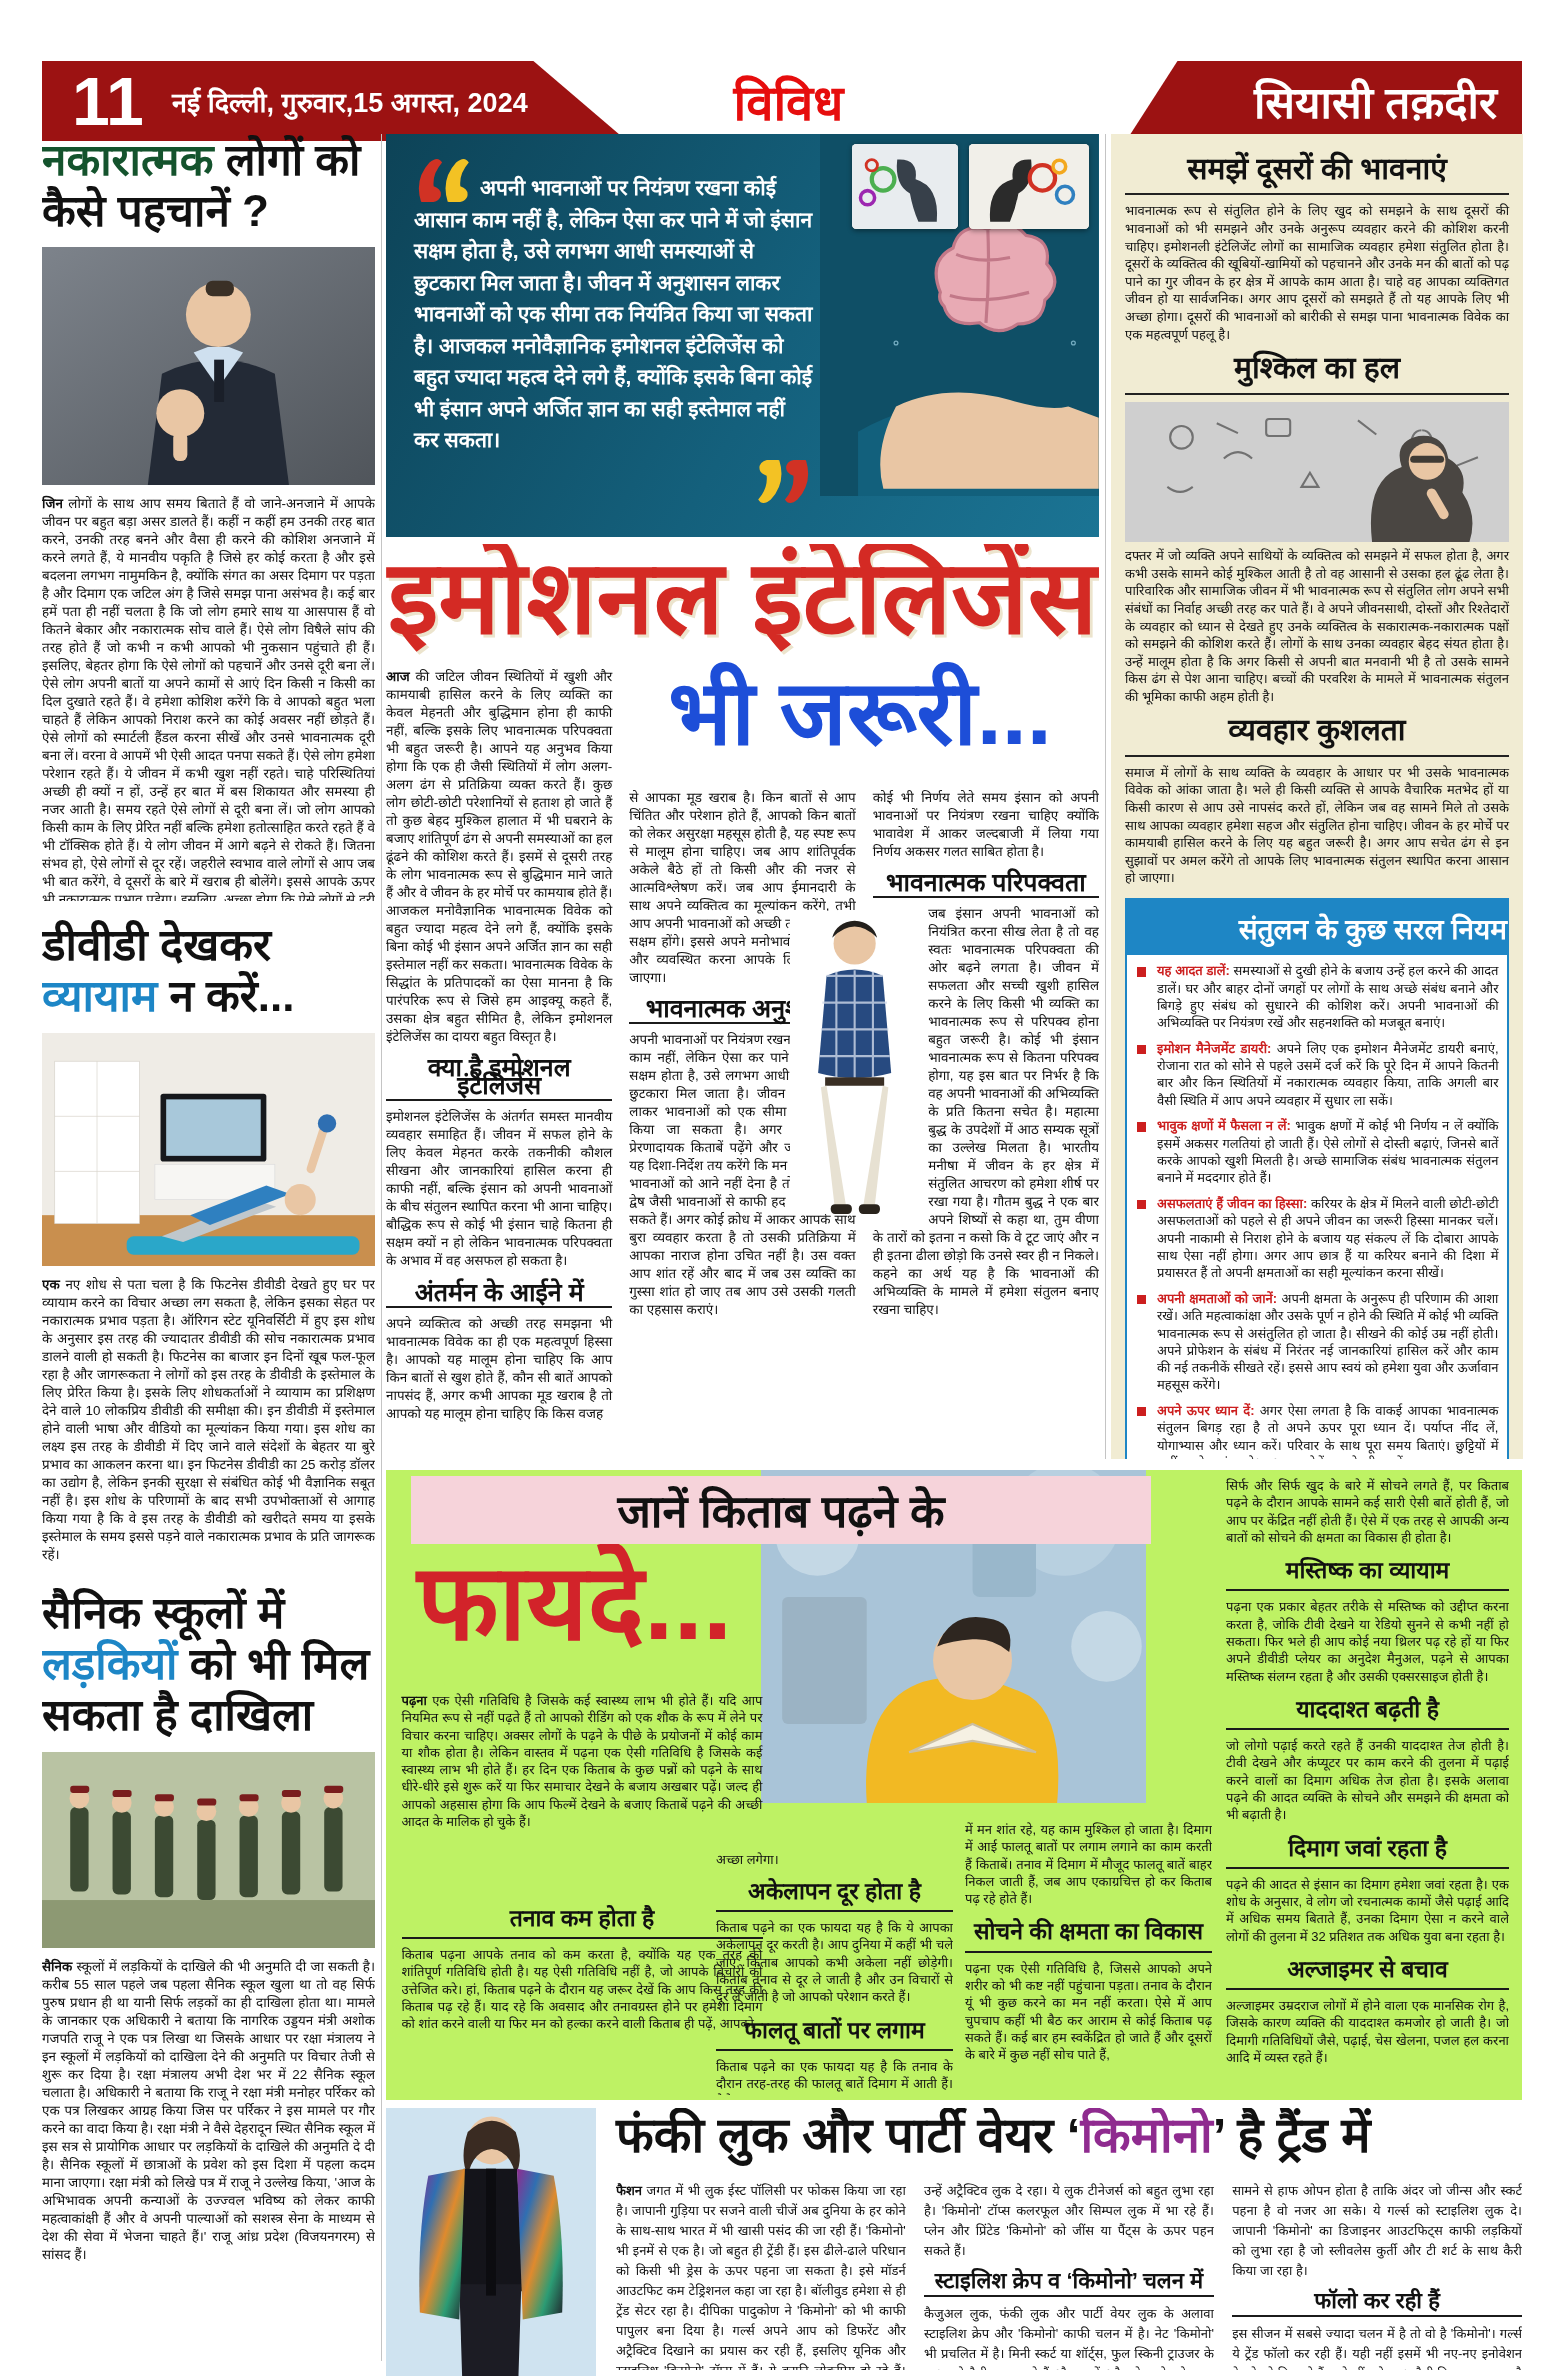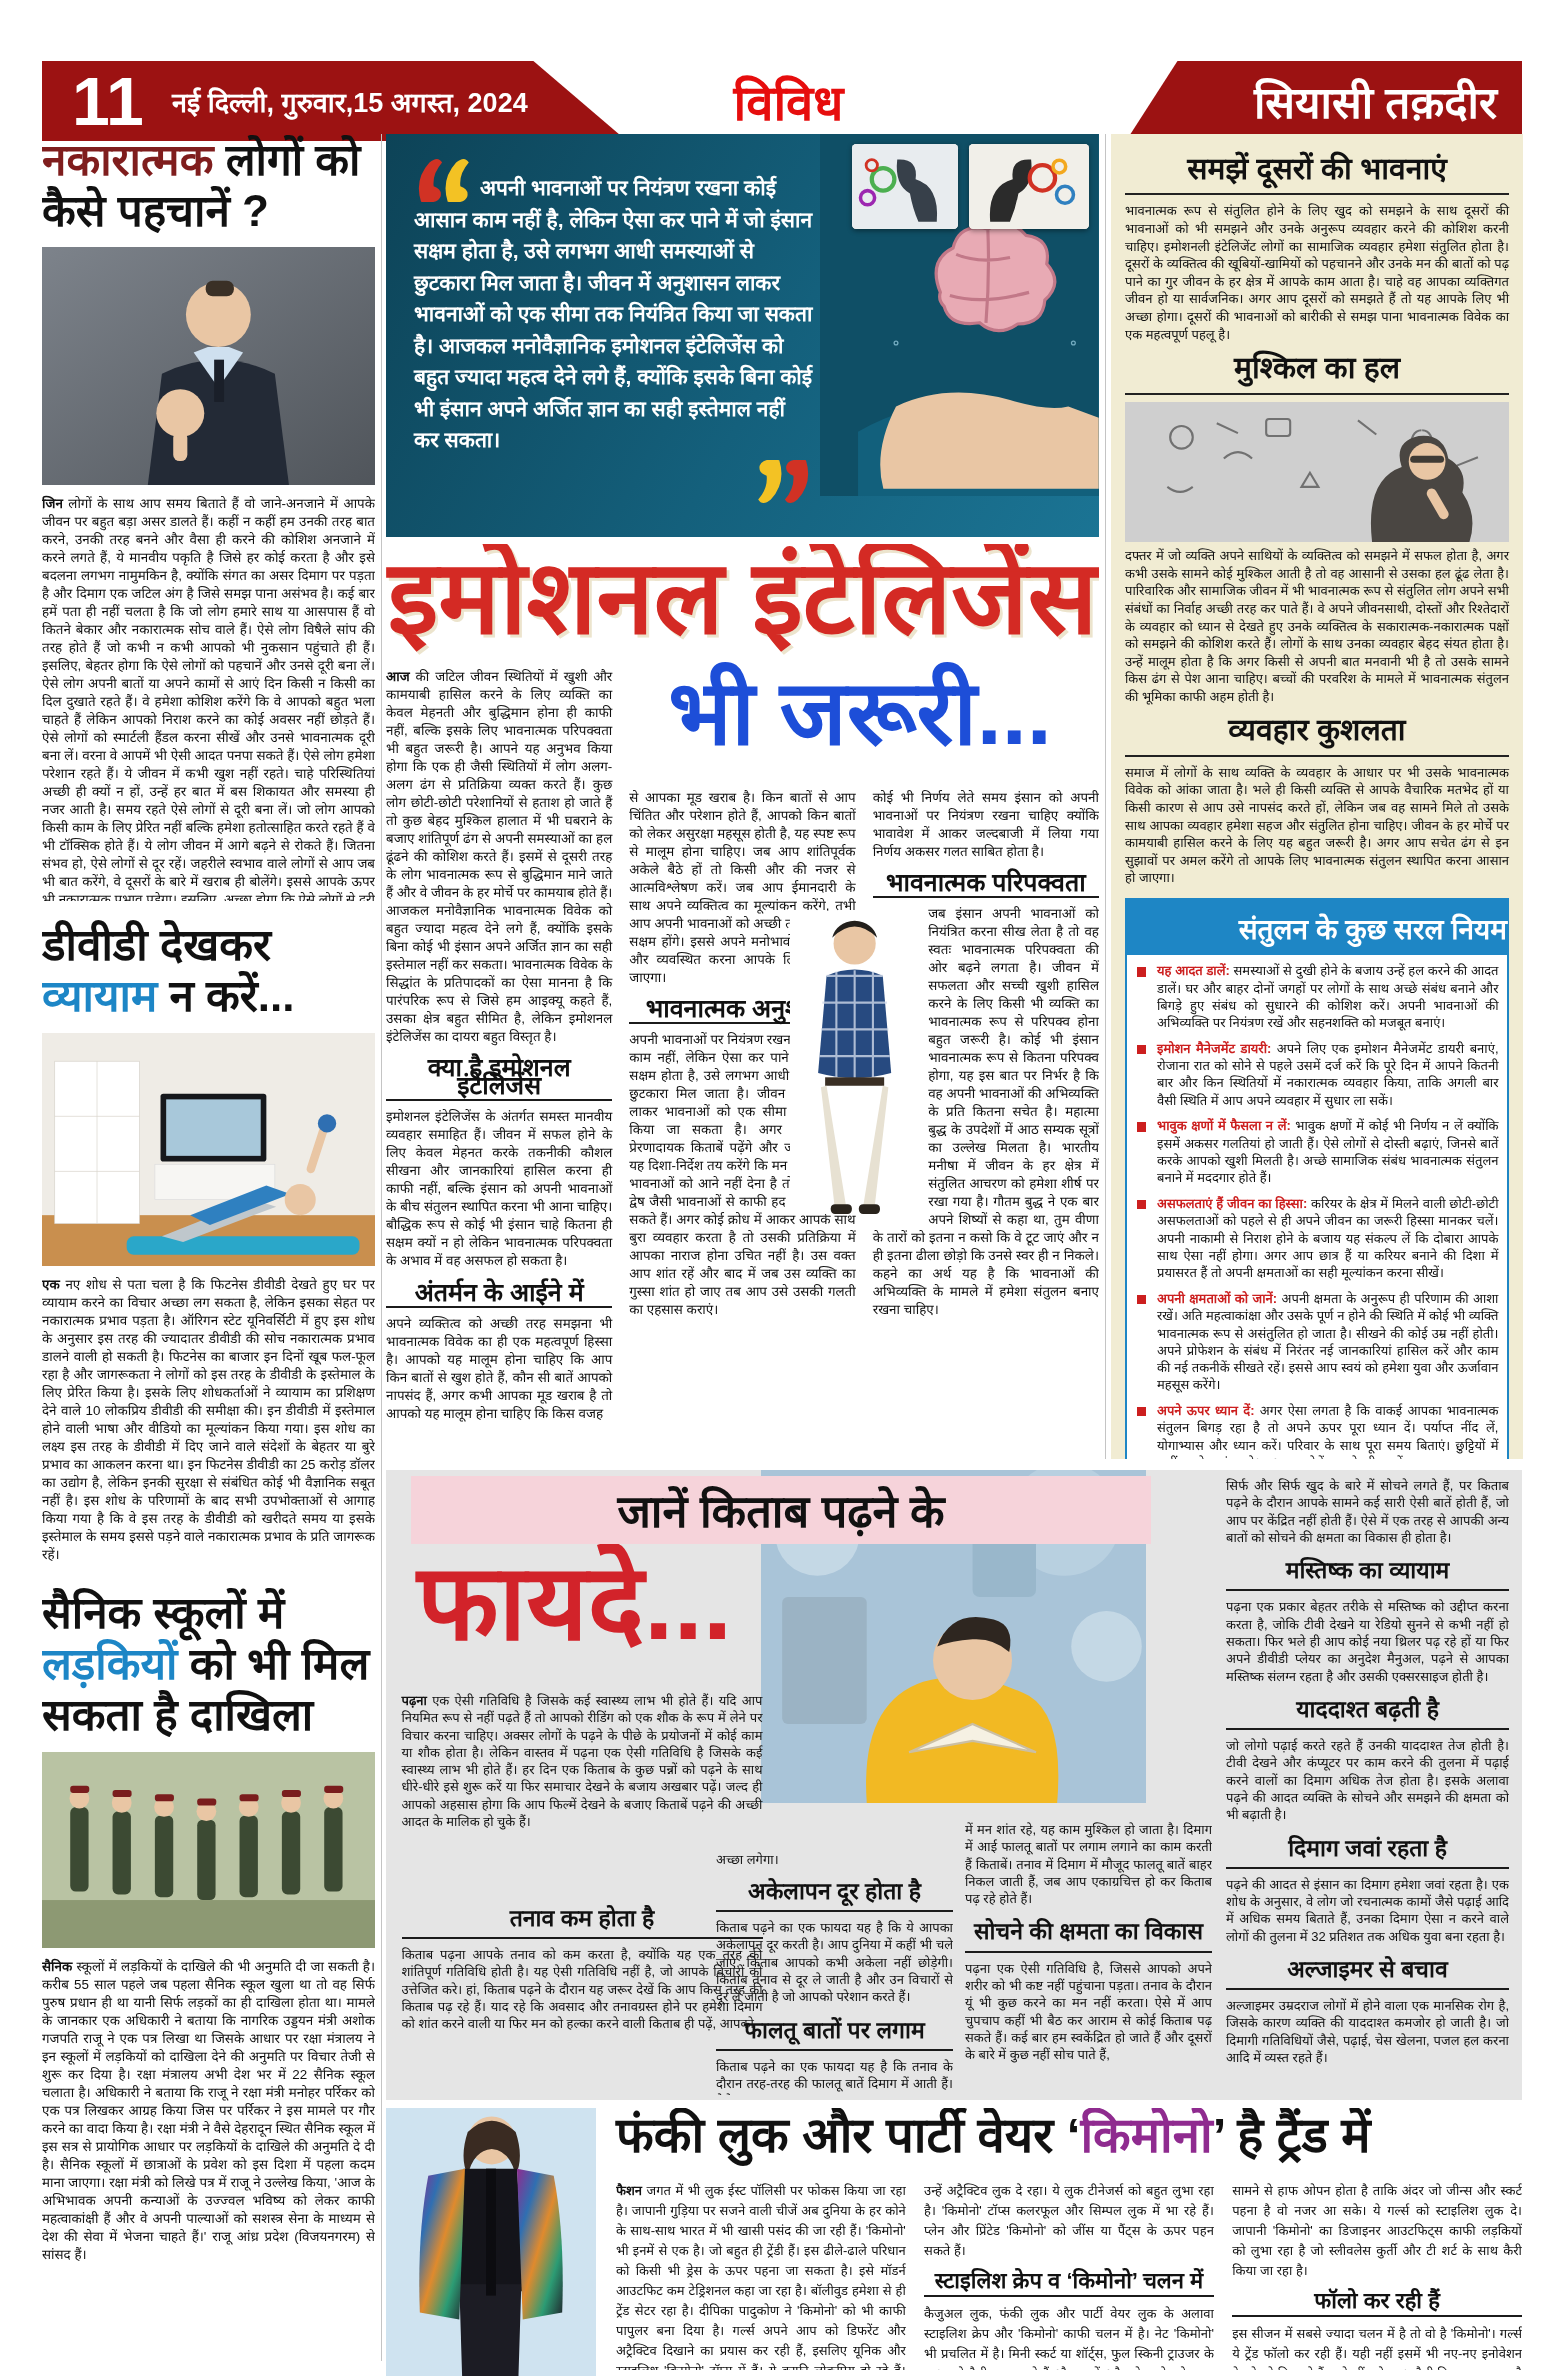--- a/index.html
+++ b/index.html
@@ -18,21 +18,21 @@
   .sh{font-size:25px;font-weight:800;text-align:center;border-bottom:2.1px solid #1b1b1b;padding-bottom:5px;margin:12.7px 0 7px;}
   .sh2{font-size:23px;font-weight:800;text-align:center;border-bottom:2.1px solid #1b1b1b;padding-bottom:4.2px;margin:0 0 7px;}
   .sh3{font-size:22px;font-weight:800;text-align:center;border-bottom:2.1px solid #1b1b1b;padding-bottom:4.2px;margin:10px 0 7px;}
   
   .leftcol{left:42px;top:134px;width:333px;height:2230px;display:flex;flex-direction:column;}
   .leftcol article{overflow:hidden;}
   .a1{height:767px;}
   .a2{height:668px;}
   .a3{flex:1;}
   .lh1{font-size:44px;line-height:1.16;font-weight:800;margin:0 0 11.3px;}
-  .red{color:#7f1d1d;} .blue{color:#1d86c6;} .mag{color:#8f2b8f;}
+  .red{color:#14532d;} .blue{color:#1d86c6;} .mag{color:#8f2b8f;}
   .leftbody{font-size:13.4px;line-height:18px;margin-top:10px;}
   .leadword{font-weight:800;}
   
   .ph{width:100%;overflow:hidden;position:relative;}
   .ph svg{display:block;width:100%;height:100%;}
   
   .quotebox{left:386px;top:134px;width:713px;height:403px;background:linear-gradient(120deg,#0d4357 0%,#14607c 55%,#1b7494 100%);color:#fff;display:flex;overflow:hidden;}
   .qtext{width:56%;padding:24px 7px 14px 28px;font-size:21px;line-height:1.5;font-weight:600;position:relative;}
   .qmark{width:59px;height:44px;display:inline-block;vertical-align:-7px;margin-right:7px;}
   .qclose{display:block;margin:4.2px 0 0 auto;transform:rotate(180deg);}
@@ -49,21 +49,21 @@
   
   .rpanel{left:1111px;top:134px;width:412px;height:1325px;background:#f1ecd3;padding:10px 14px;box-sizing:border-box;overflow:hidden;}
   .rp-h{font-size:30px;font-weight:800;text-align:center;border-bottom:2.1px solid #222;margin:2.8px 0 7px;padding-bottom:5.6px;}
   .rpbody{font-size:13px;line-height:17.6px;}
   .rules{margin-top:11.3px;border:2.8px solid #1e86c5;background:#fff;}
   .rules-title{background:#1e86c5;color:#ffffff;font-size:28px;font-weight:800;text-align:right;padding:8.5px 0;}
   .rule{position:relative;padding:7px 8.5px 1.4px 30px;font-size:13px;line-height:17.3px;text-align:justify;}
   .rule .sq{position:absolute;left:10px;top:12px;width:9.2px;height:9.2px;background:#cc1f1f;}
   .rlead{color:#cc1f1f;font-weight:800;}
   
-  .reading{left:386px;top:1470px;width:1136px;height:630px;background:#e5e5e5;overflow:hidden;}
+  .reading{left:386px;top:1470px;width:1136px;height:630px;background:#bef264;overflow:hidden;}
   .band{left:25px;top:5.6px;width:740px;height:68px;background:#f6d3da;display:flex;align-items:center;justify-content:center;font-size:45px;font-weight:800;z-index:2;}
   .fayde{left:31px;top:79px;font-size:106px;font-weight:800;color:#d2232a;line-height:1;}
   .rtext{font-size:13px;line-height:17.3px;}
   .read-lead{left:15.5px;top:209px;width:361px;}
   .sec-stress{left:15.5px;top:431px;width:361px;height:192px;overflow:hidden;}
   .colB2{left:330px;top:381px;width:237px;height:244px;overflow:hidden;}
   .colC2{left:579px;top:351px;width:247px;height:273px;overflow:hidden;}
   .colD2{left:840px;top:7px;width:283px;height:617px;overflow:hidden;}
   .read-photo{left:375px;top:0;width:385px;height:333px;}
   

